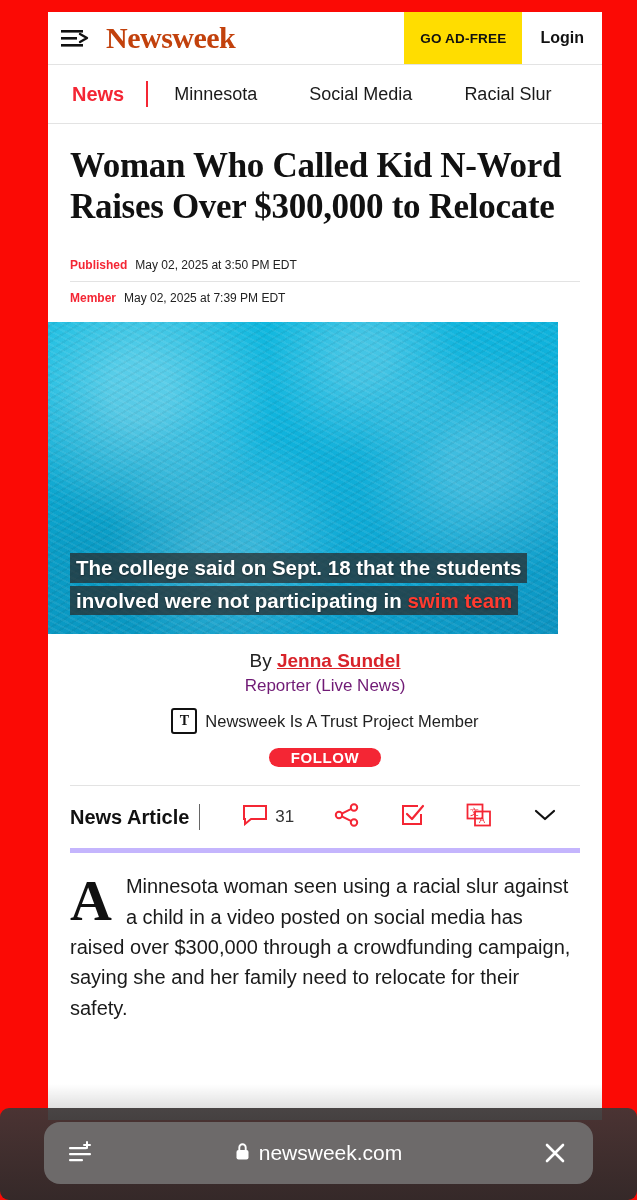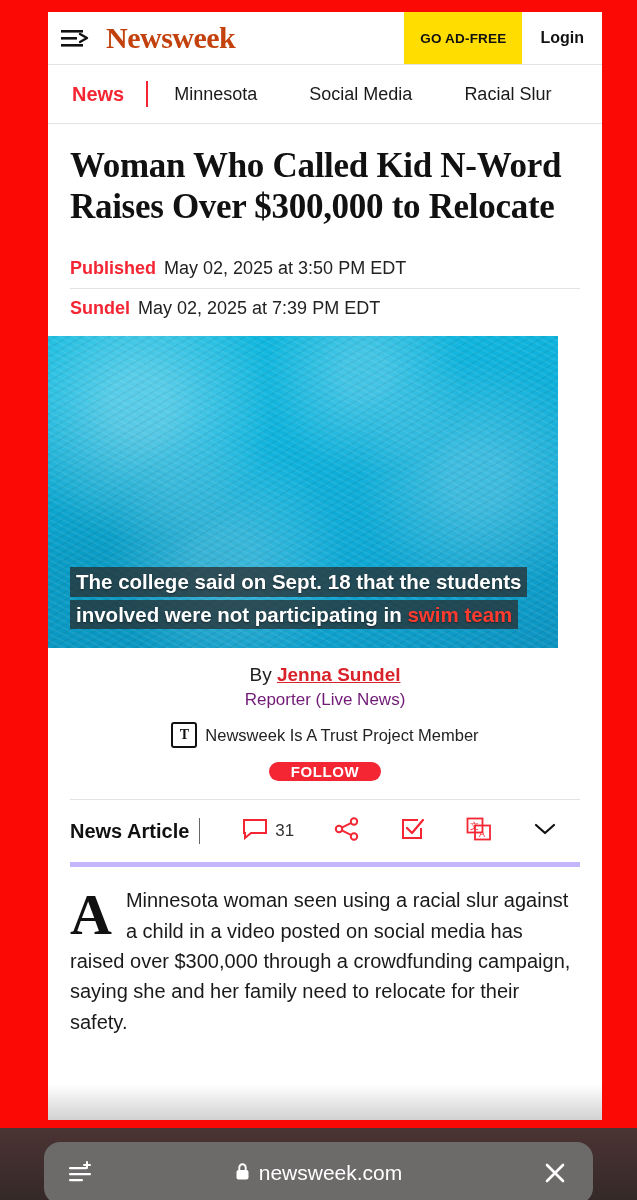--- a/index.html
+++ b/index.html
@@ -131,21 +131,21 @@
     font-size: 35px;
     line-height: 1.16;
     color: #111;
     margin: 0 0 22px 0;
     letter-spacing: -0.3px;
   }
   .meta-row {
     display: flex;
     align-items: baseline;
     gap: 8px;
-    font-size: 18px;
+    font-size: 12px;
     color: #222;
     padding: 9px 0;
     border-top: 1px solid #e3e3e3;
   }
   .meta-row:first-of-type { border-top: none; }
   .meta-label {
     color: #f42634;
     font-weight: 700;
   }
 
@@ -313,24 +313,25 @@
     background: linear-gradient(to bottom, rgba(255,255,255,0) 0%, rgba(0,0,0,0.18) 100%);
     pointer-events: none;
   }
 
   
   .bottom-bar {
     position: absolute;
     left: 0;
     right: 0;
     bottom: 0;
-    height: 72px;
+    height: 92px;
     background: linear-gradient(to bottom, rgba(60,55,55,0.92), rgba(45,42,42,0.96));
     display: flex;
     align-items: center;
+    border-radius: 9px;
   }
   .urlbar {
     position: absolute;
     left: 44px;
     right: 44px;
     top: 14px;
     height: 62px;
     background: #6d6a6a;
     border-radius: 16px;
     display: flex;
@@ -397,21 +398,21 @@
       <div class="cat-item">Racial Slur</div>
     </div>
 
     <div class="article-head">
       <h1 class="headline">Woman Who Called Kid N-Word Raises Over $300,000 to Relocate</h1>
       <div class="meta-row">
         <span class="meta-label">Published</span>
         <span>May 02, 2025 at 3:50 PM EDT</span>
       </div>
       <div class="meta-row">
-        <span class="meta-label">Sundel</span>
+        <span class="meta-label">Member</span>
         <span>May 02, 2025 at 7:39 PM EDT</span>
       </div>
     </div>
 
     <div class="hero">
       <div class="hero-grain"></div>
       <div class="caption-block">
         <div><span class="cap-line">The college said on Sept. 18 that the students</span></div>
         <div><span class="cap-line"><span>involved were not participating in </span><span class="cap-red">swim team</span></span></div>
       </div>

